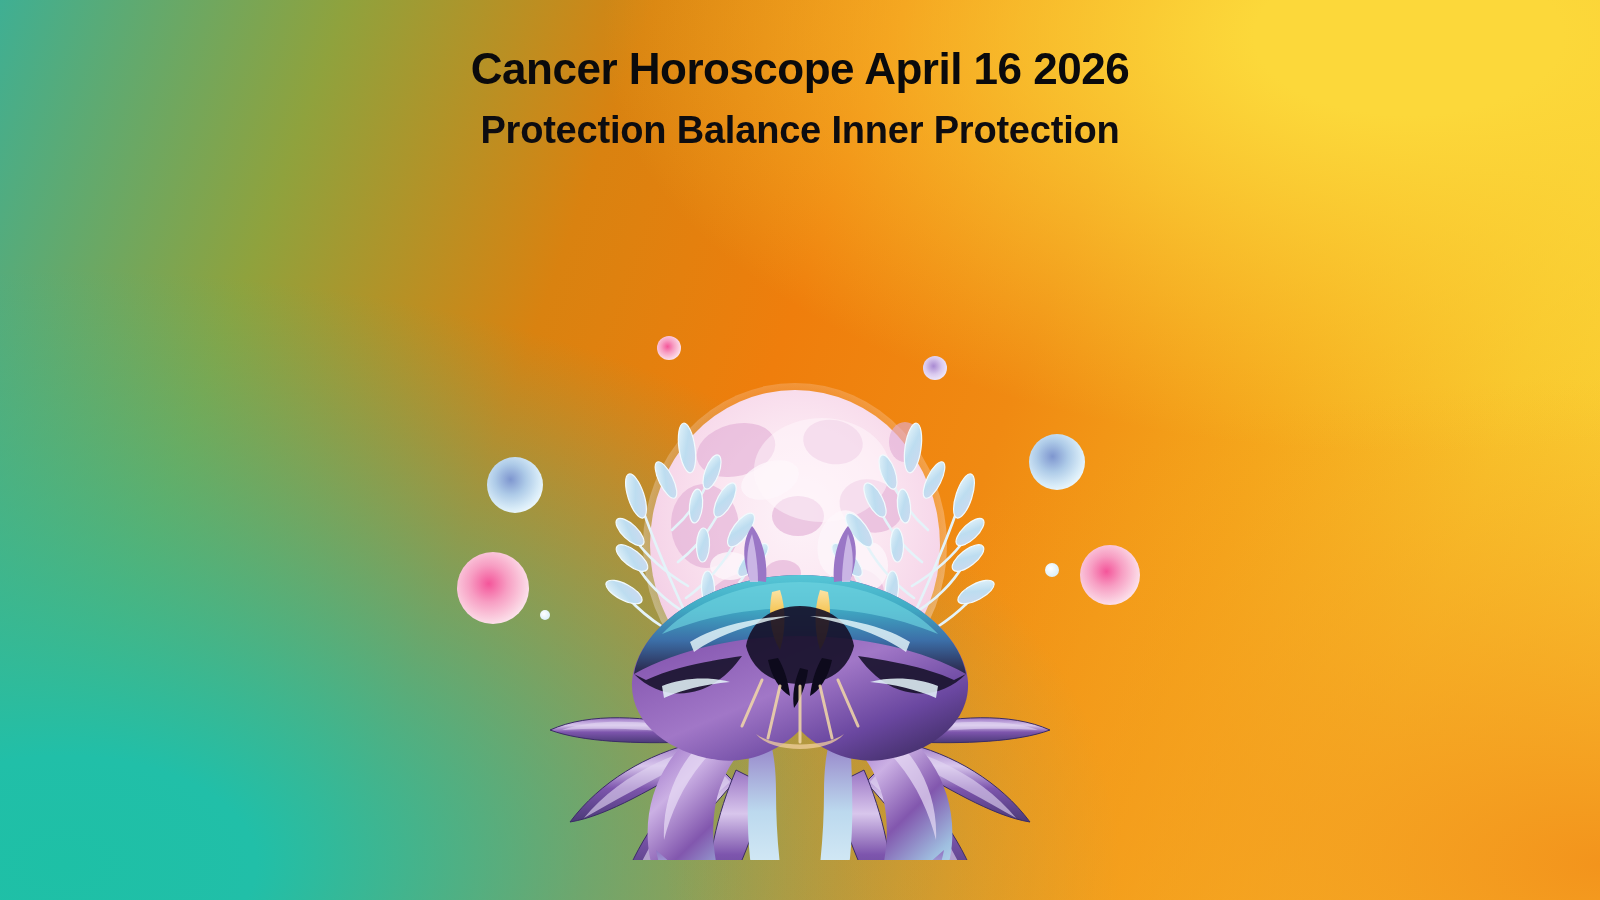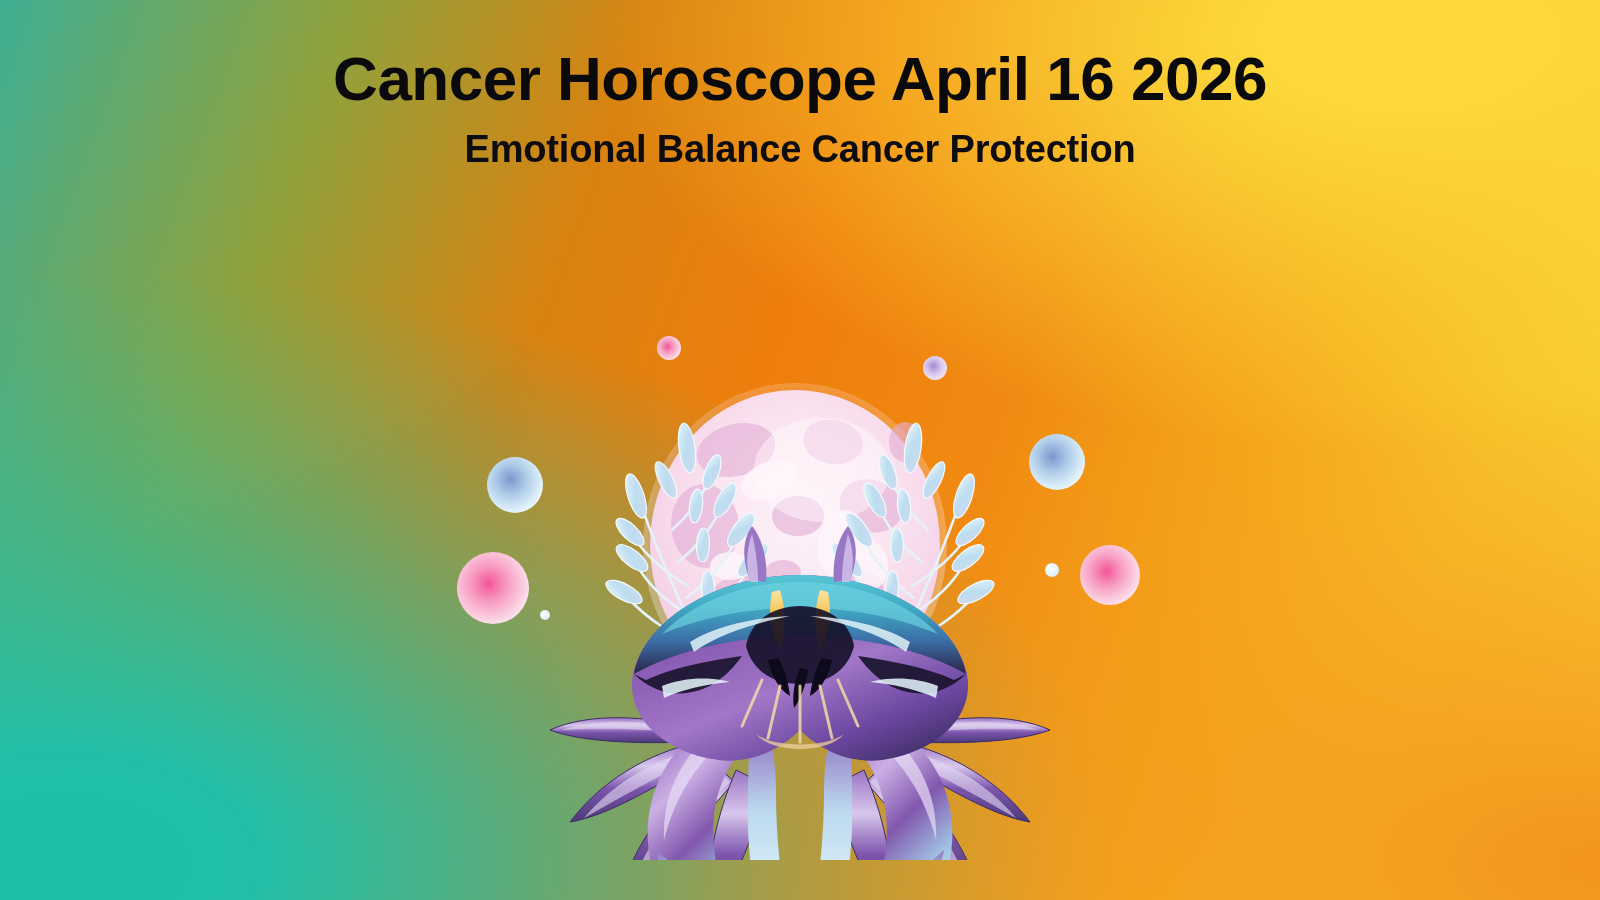--- a/index.html
+++ b/index.html
@@ -36,21 +36,21 @@
     position: absolute;
     top: 46px;
     left: 0;
     width: 1600px;
     text-align: center;
     pointer-events: none;
   }
   .poster-title {
     margin: 0;
     font-family: "Liberation Sans", sans-serif;
-    font-size: 62px;
+    font-size: 44px;
     font-weight: 700;
     letter-spacing: -0.5px;
     color: #0a0a0c;
     line-height: 1.05;
     white-space: nowrap;
   }
   .poster-subtitle {
     margin: 18px 0 0 0;
     font-family: "Liberation Sans", sans-serif;
     font-size: 38px;
@@ -71,21 +71,21 @@
   }
   .art-stage svg { display: block; width: 700px; height: 530px; }
 </style>
 </head>
 <body>
 
 <div id="poster">
 
   <div class="title-block">
     <h1 class="poster-title">Cancer Horoscope April 16 2026</h1>
-    <h2 class="poster-subtitle">Emotional Balance Cancer Protection</h2>
+    <h2 class="poster-subtitle">Protection Balance Inner Protection</h2>
   </div>
 
   <div class="art-stage">
     <svg viewBox="0 0 700 530" xmlns="http://www.w3.org/2000/svg">
       <defs>
         <radialGradient id="moonGrad" cx="52%" cy="40%" r="62%">
           <stop offset="0%" stop-color="#fdf3f9"></stop>
           <stop offset="46%" stop-color="#fbe6f1"></stop>
           <stop offset="80%" stop-color="#f6d6e9"></stop>
           <stop offset="100%" stop-color="#f1cbe4"></stop>

